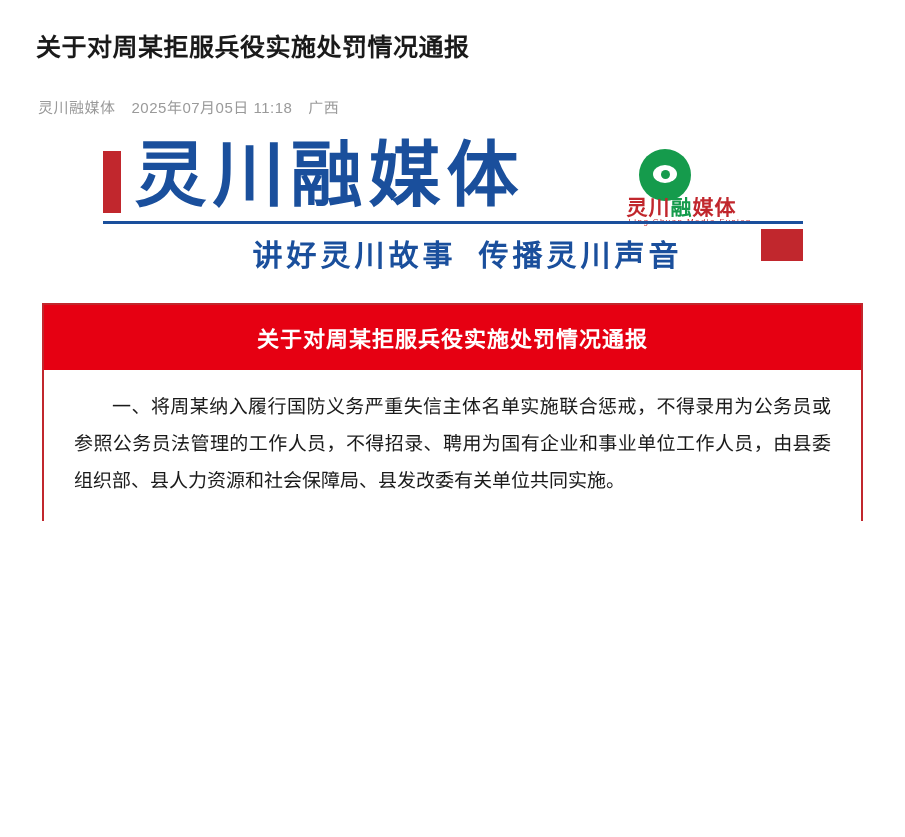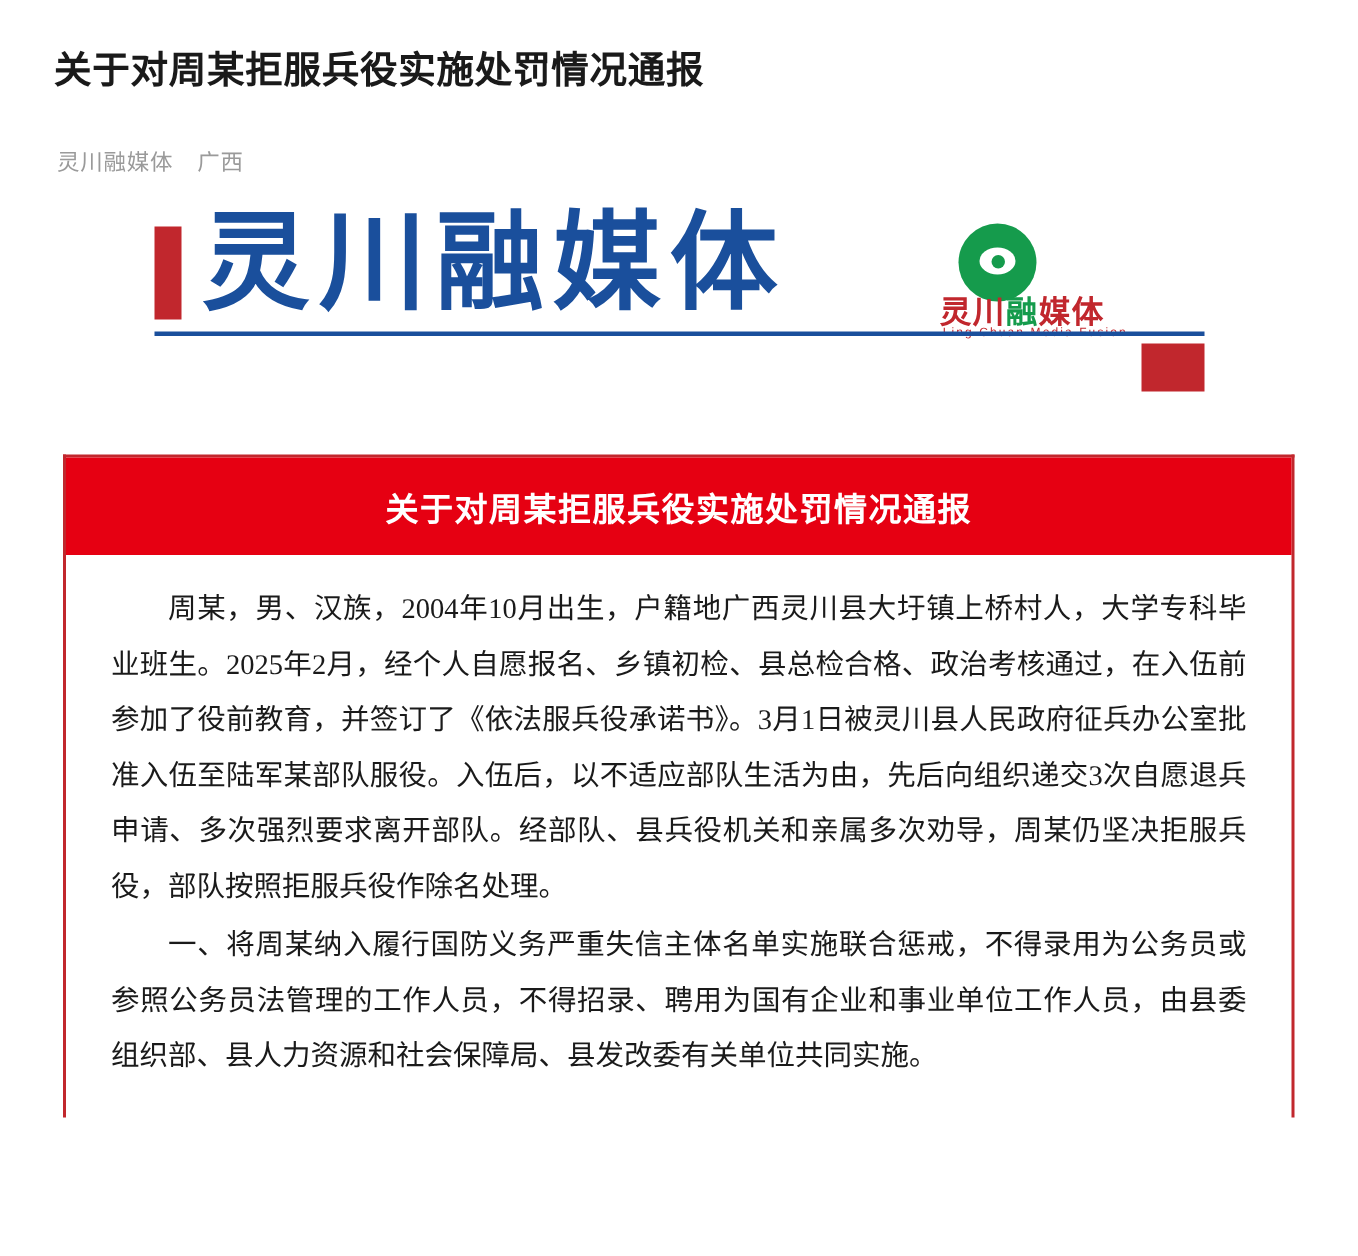--- a/index.html
+++ b/index.html
@@ -196,38 +196,39 @@
 </style>
 </head>
 <body>
 
 <div class="page">
 
   <h1 class="article-title">关于对周某拒服兵役实施处罚情况通报</h1>
 
   <div class="meta-row">
     <span class="meta-item">灵川融媒体</span>
+    <span class="meta-item">2025年07月05日 11:18</span>
     <span class="meta-item">广西</span>
   </div>
 
   <div class="masthead">
     <div class="mast-red-bar"></div>
     <div class="mast-main">灵川融媒体</div>
 
     <div class="mast-badge">
       <span class="badge-circle"></span>
       <div class="badge-cn"><span>灵川</span><span class="accent">融</span><span>媒体</span></div>
       <div class="badge-en">Ling Chuan Media Fusion</div>
     </div>
 
     <div class="mast-rule"></div>
+    <div class="mast-slogan"><span>讲好灵川故事</span><span class="gap"></span><span>传播灵川声音</span></div>
     <div class="mast-red-square"></div>
   </div>
 
   <div class="notice">
     <div class="notice-banner">关于对周某拒服兵役实施处罚情况通报</div>
     <div class="notice-body">
-      <p>周某，男、汉族，2004年10月出生，户籍地广西灵川县大圩镇上桥村人，大学专科毕业班生。2025年2月，经个人自愿报名、乡镇初检、县总检合格、政治考核通过，在入伍前参加了役前教育，并签订了《依法服兵役承诺书》。3月1日被灵川县人民政府征兵办公室批准入伍至陆军某部队服役。入伍后，以不适应部队生活为由，先后向组织递交3次自愿退兵申请、多次强烈要求离开部队。经部队、县兵役机关和亲属多次劝导，周某仍坚决拒服兵役，部队按照拒服兵役作除名处理。</p>
       <p>一、将周某纳入履行国防义务严重失信主体名单实施联合惩戒，不得录用为公务员或参照公务员法管理的工作人员，不得招录、聘用为国有企业和事业单位工作人员，由县委组织部、县人力资源和社会保障局、县发改委有关单位共同实施。</p>
     </div>
   </div>
 
 </div>
 
 </body></html>

